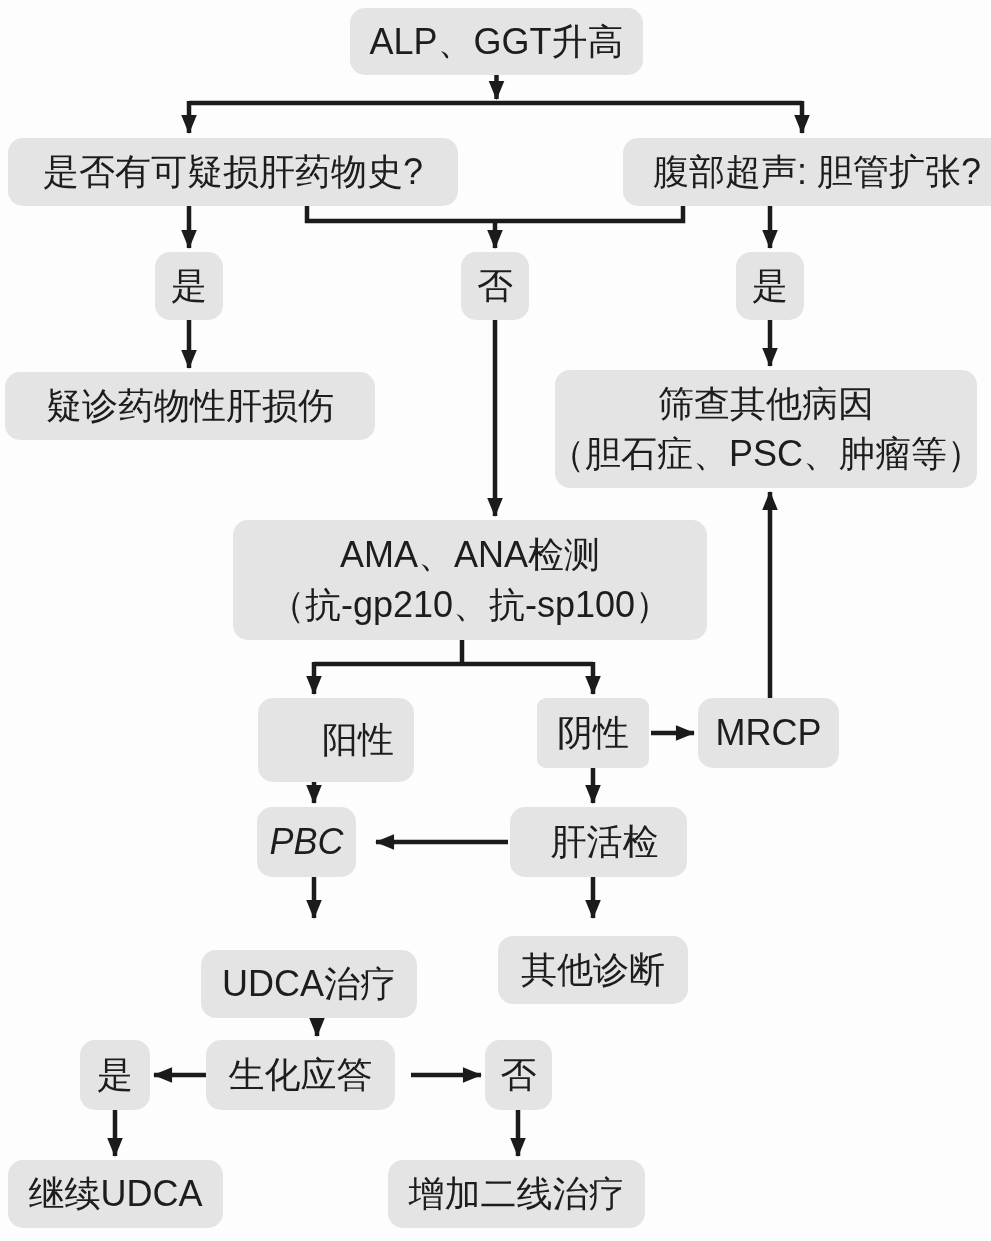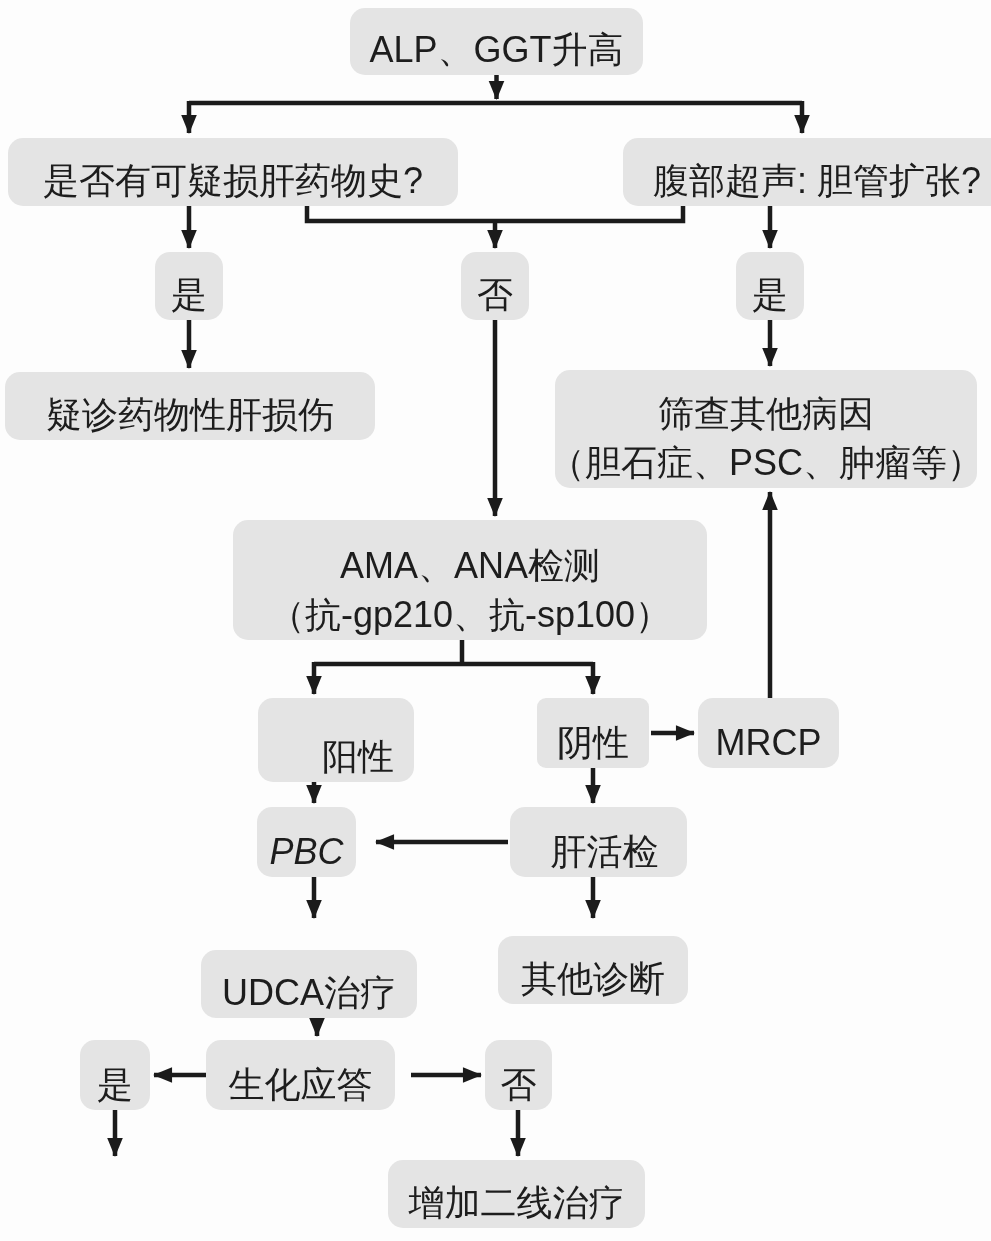--- a/index.html
+++ b/index.html
@@ -22,21 +22,21 @@
     z-index: 1;
   }
   .node {
     position: absolute;
     z-index: 2;
     background: #e4e4e4;
     border-radius: 15px;
     display: flex;
     flex-direction: column;
     align-items: center;
-    justify-content: flex-end;
+    justify-content: center;
     color: #1d1d1d;
     font-size: 36px;
     font-weight: 500;
     line-height: 1.38;
     text-align: center;
     white-space: nowrap;
   }
   .node span { display: block; }
 
   
@@ -188,18 +188,21 @@
   </div>
 
   <div class="node n-respyes">
     <span>是</span>
   </div>
 
   <div class="node n-respno">
     <span>否</span>
   </div>
 
+  <div class="node n-continue">
+    <span>继续UDCA</span>
+  </div>
 
   <div class="node n-secondline">
     <span>增加二线治疗</span>
   </div>
 
 </div>
 
 </body></html>

